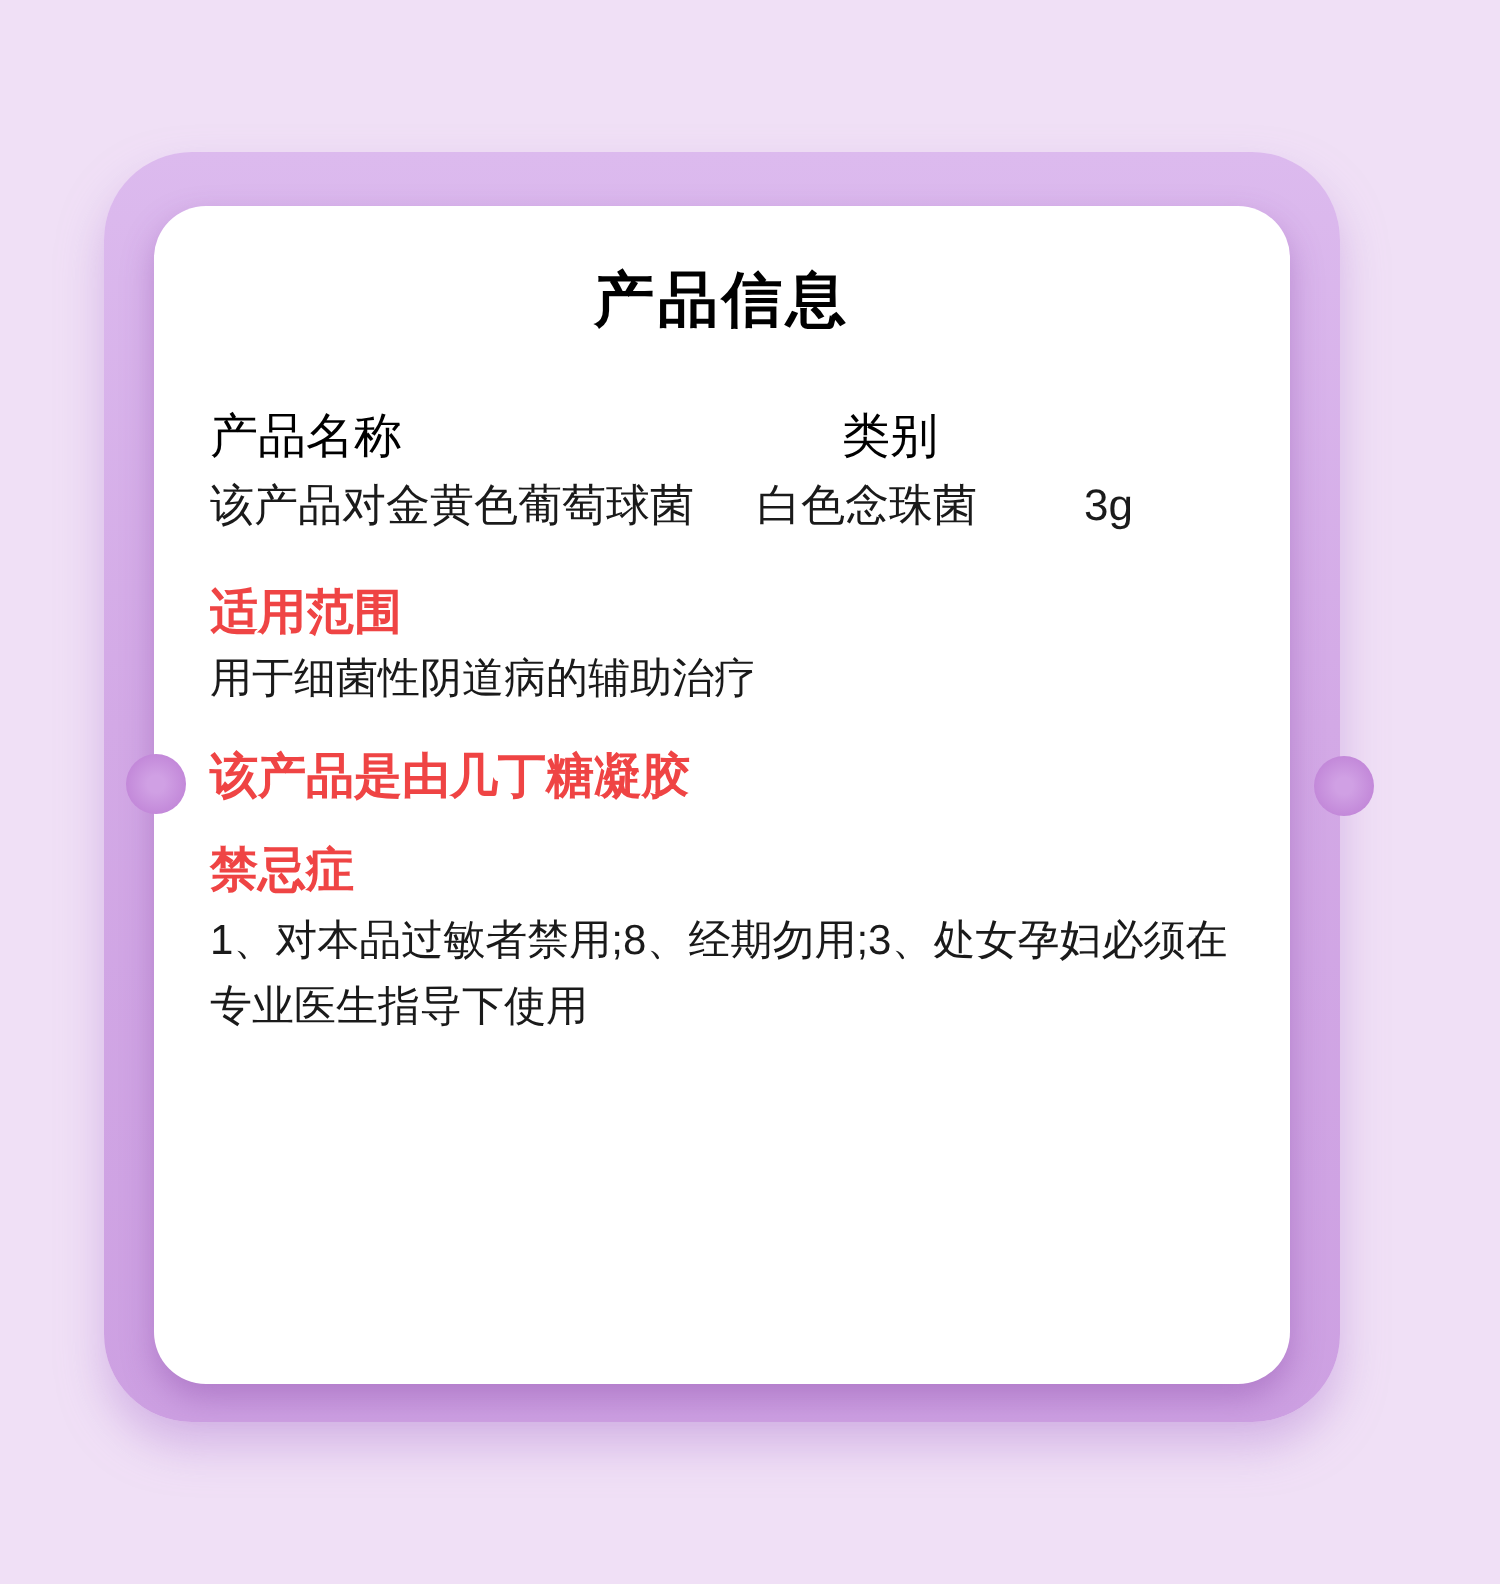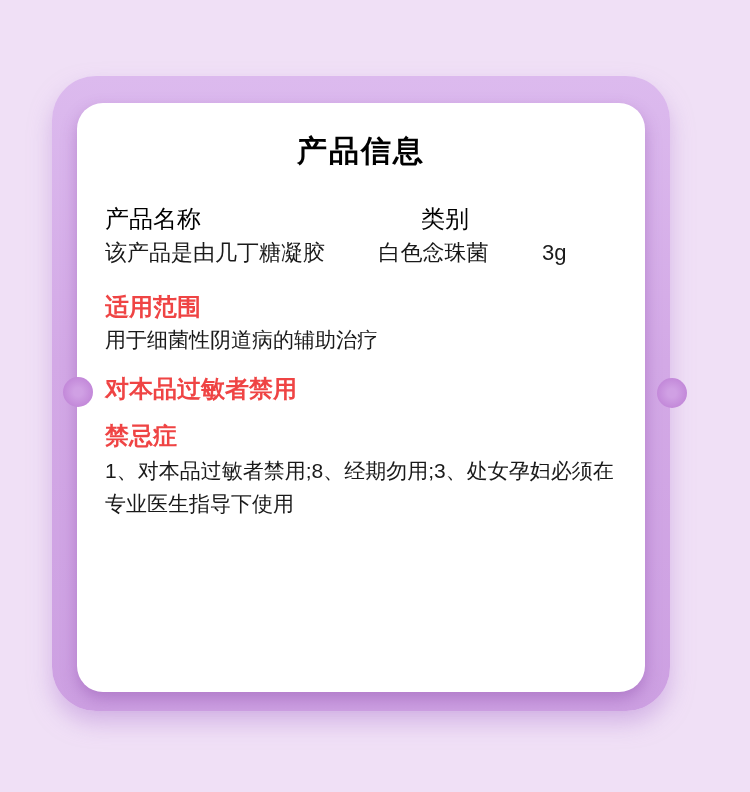--- a/index.html
+++ b/index.html
@@ -69,33 +69,33 @@
   <div class="white-card">
 
     <h1 class="title">产品信息</h1>
 
     <div>
       <div class="spec-head">
         <div class="col-name">产品名称</div>
         <div class="col-cat">类别</div>
       </div>
       <div class="spec-vals">
-        <div class="col-name">该产品是由几丁糖凝胶</div>
+        <div class="col-name">该产品对金黄色葡萄球菌</div>
         <div class="col-cat">白色念珠菌</div>
         <div class="col-size">3g</div>
       </div>
     </div>
 
     <section class="sec-scope">
       <h2>适用范围</h2>
       <p>用于细菌性阴道病的辅助治疗</p>
     </section>
 
     <section class="sec-principle">
-      <h2>对本品过敏者禁用</h2>
+      <h2>该产品是由几丁糖凝胶</h2>
     </section>
 
     <section class="sec-contra">
       <h2>禁忌症</h2>
       <p>1、对本品过敏者禁用;8、经期勿用;3、处女孕妇必须在
 专业医生指导下使用</p>
     </section>
 
   </div>
 

